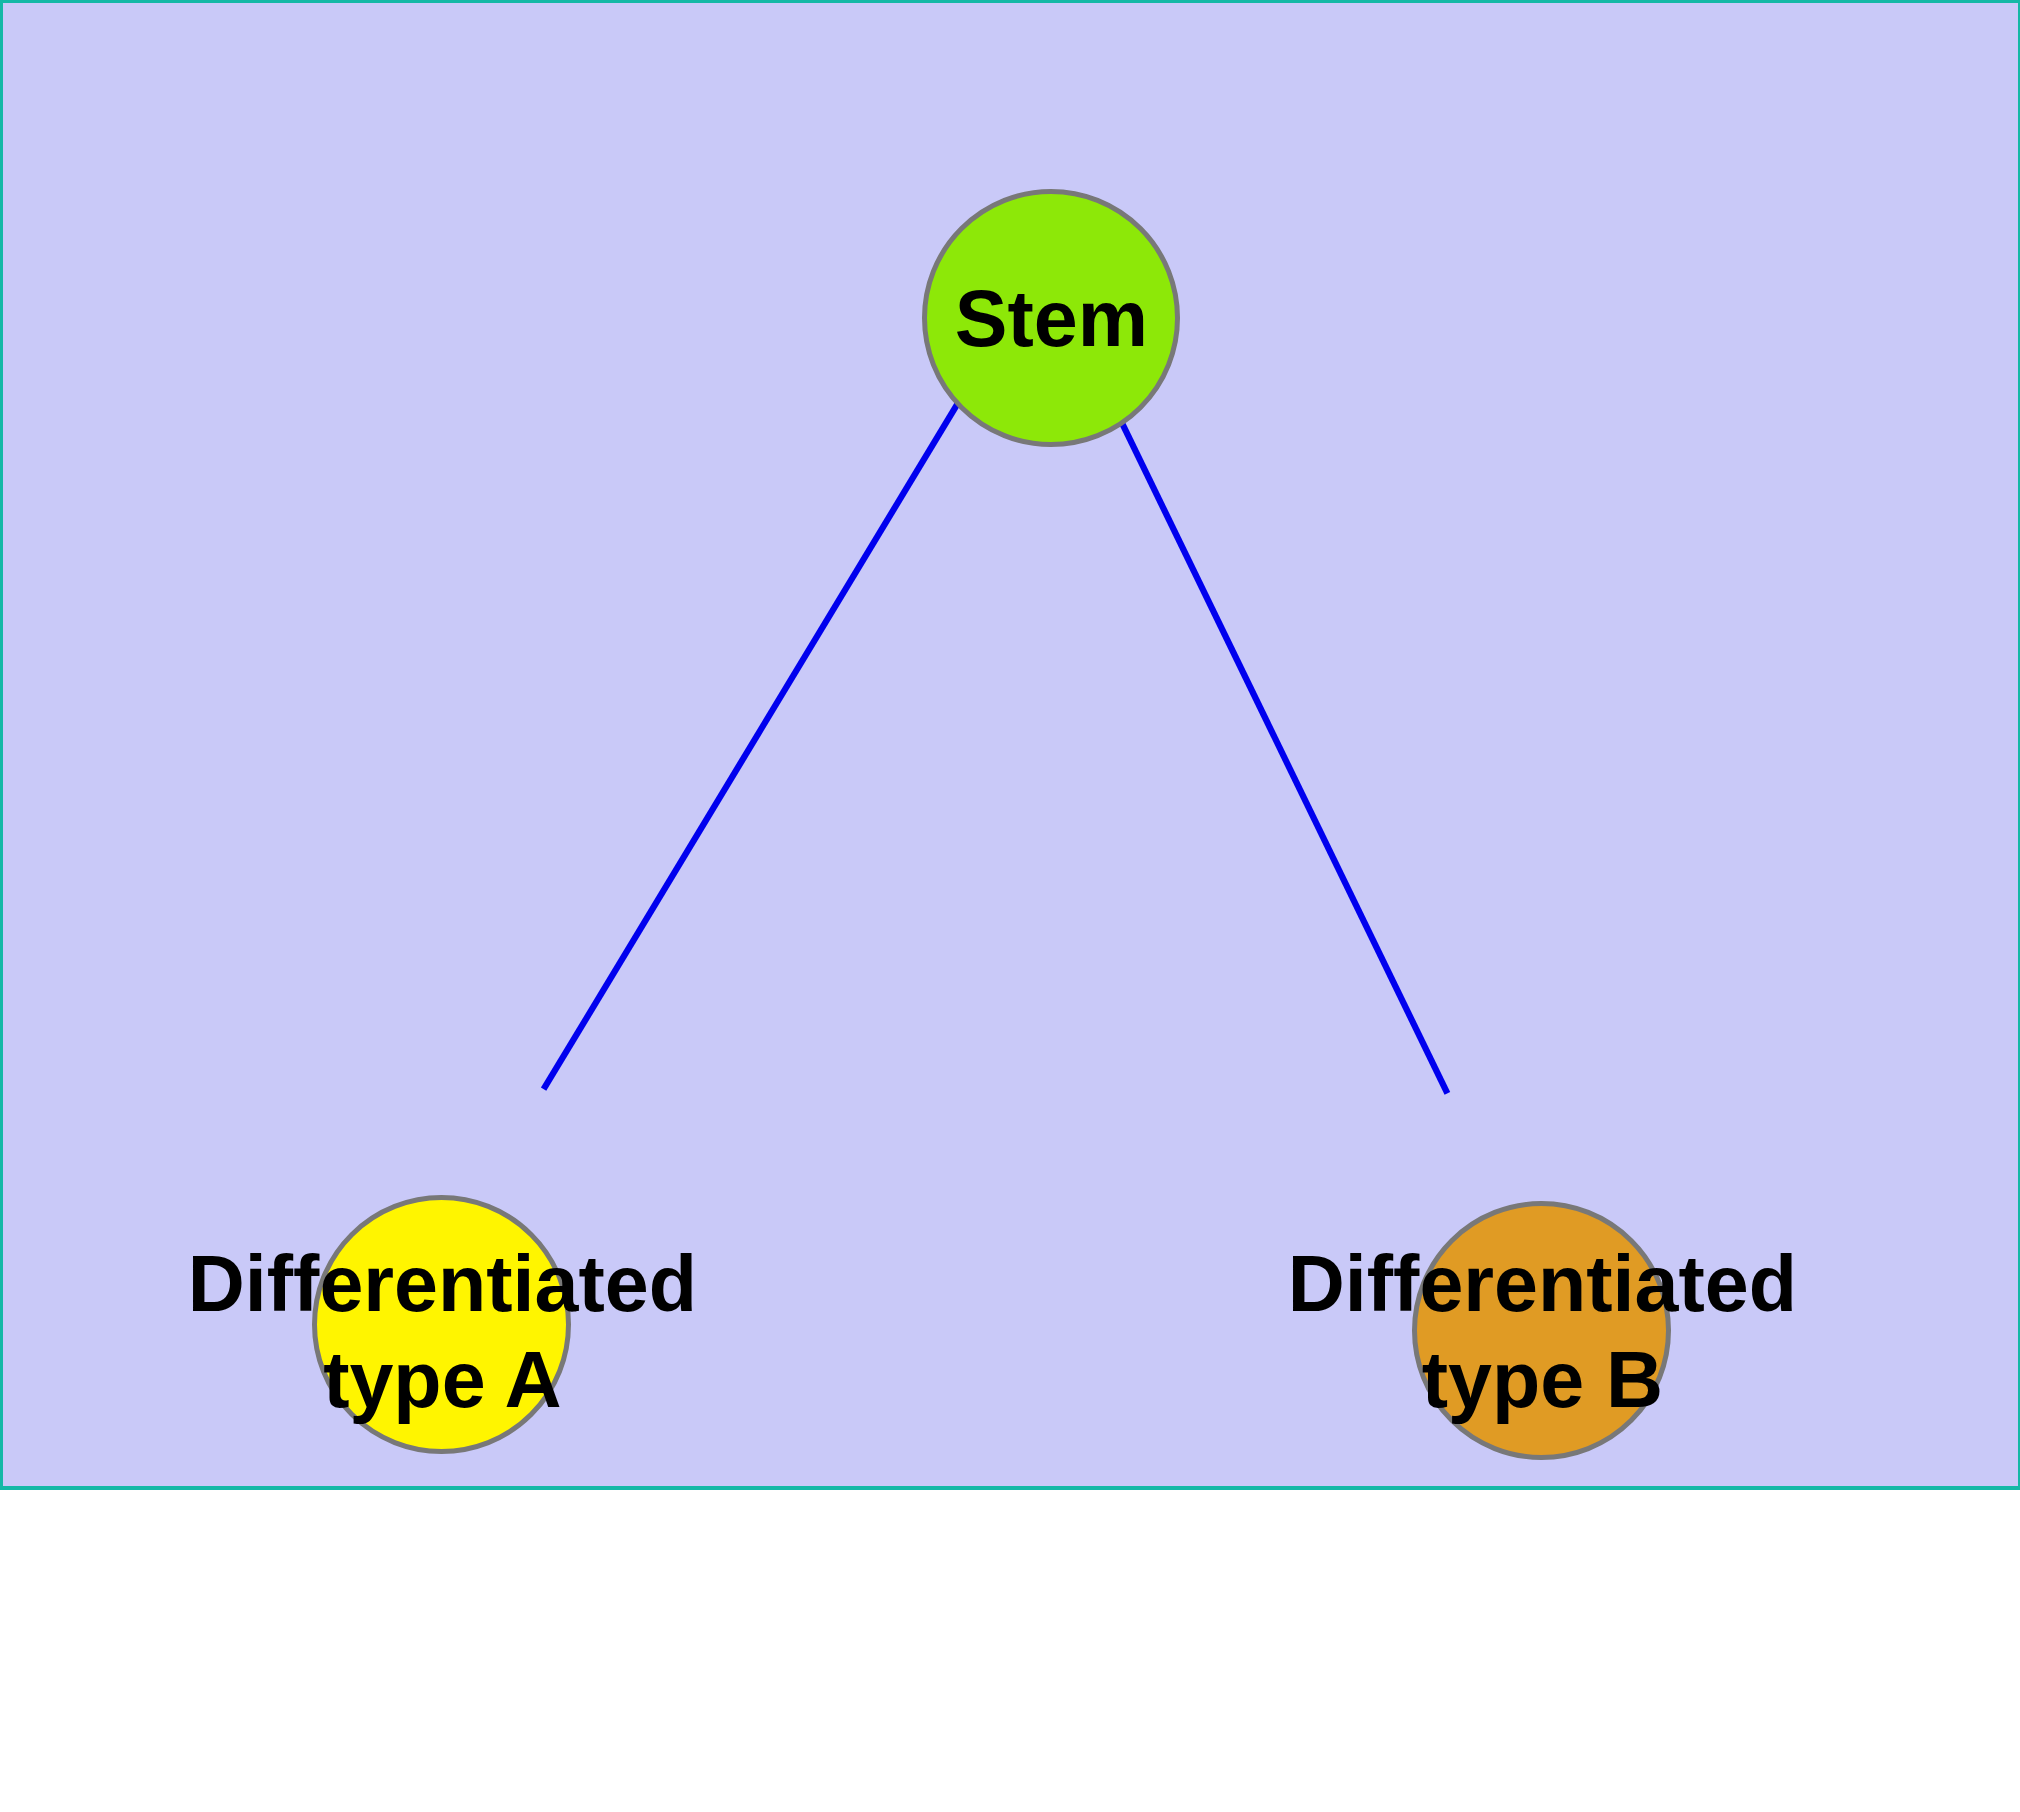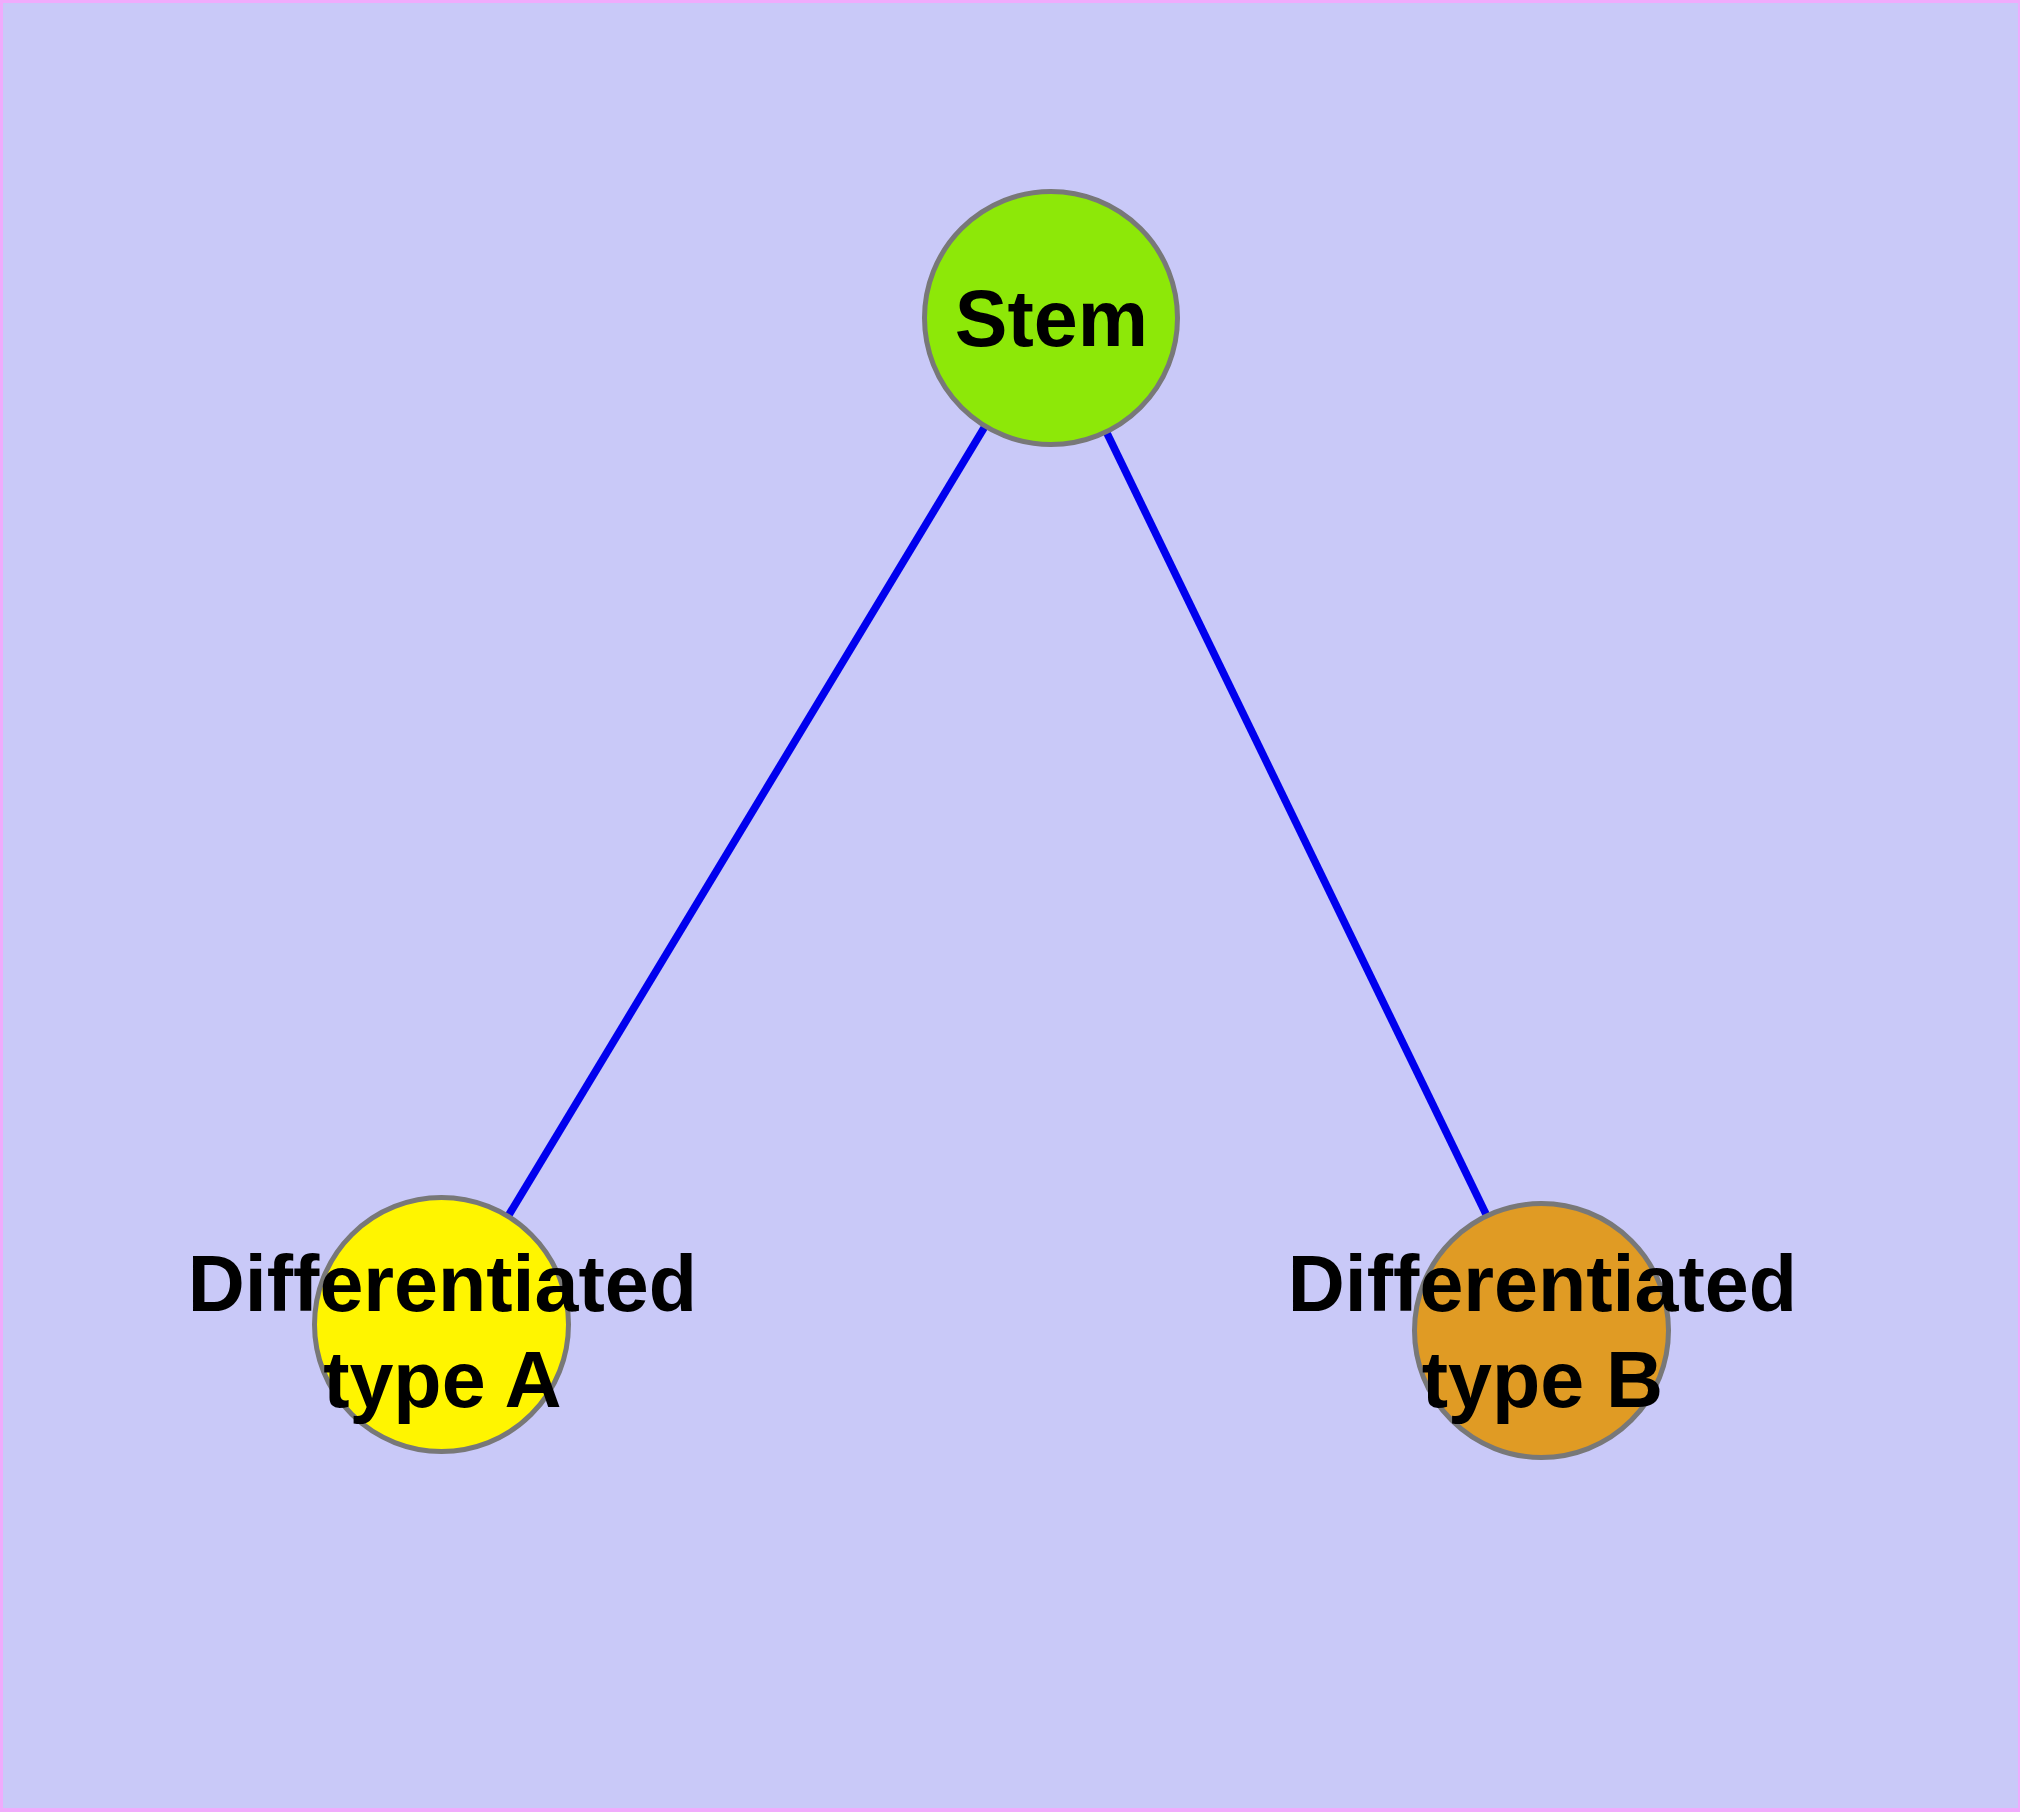--- a/index.html
+++ b/index.html
@@ -4,22 +4,22 @@
 <style>
   html, body {
     margin: 0;
     padding: 0;
     background: #ffffff;
     font-family: "Liberation Sans", sans-serif;
   }
   .stage {
     position: relative;
     width: 2021px;
-    height: 1812px;
-    background: #f0abfc;
+    height: 1490px;
+    background: #14b8a6;
     overflow: hidden;
   }
   .canvas {
     position: absolute;
     left: 3.4px;
     top: 3.4px;
     right: 3.4px;
     bottom: 4.2px;
   }
   .edges-layer {

